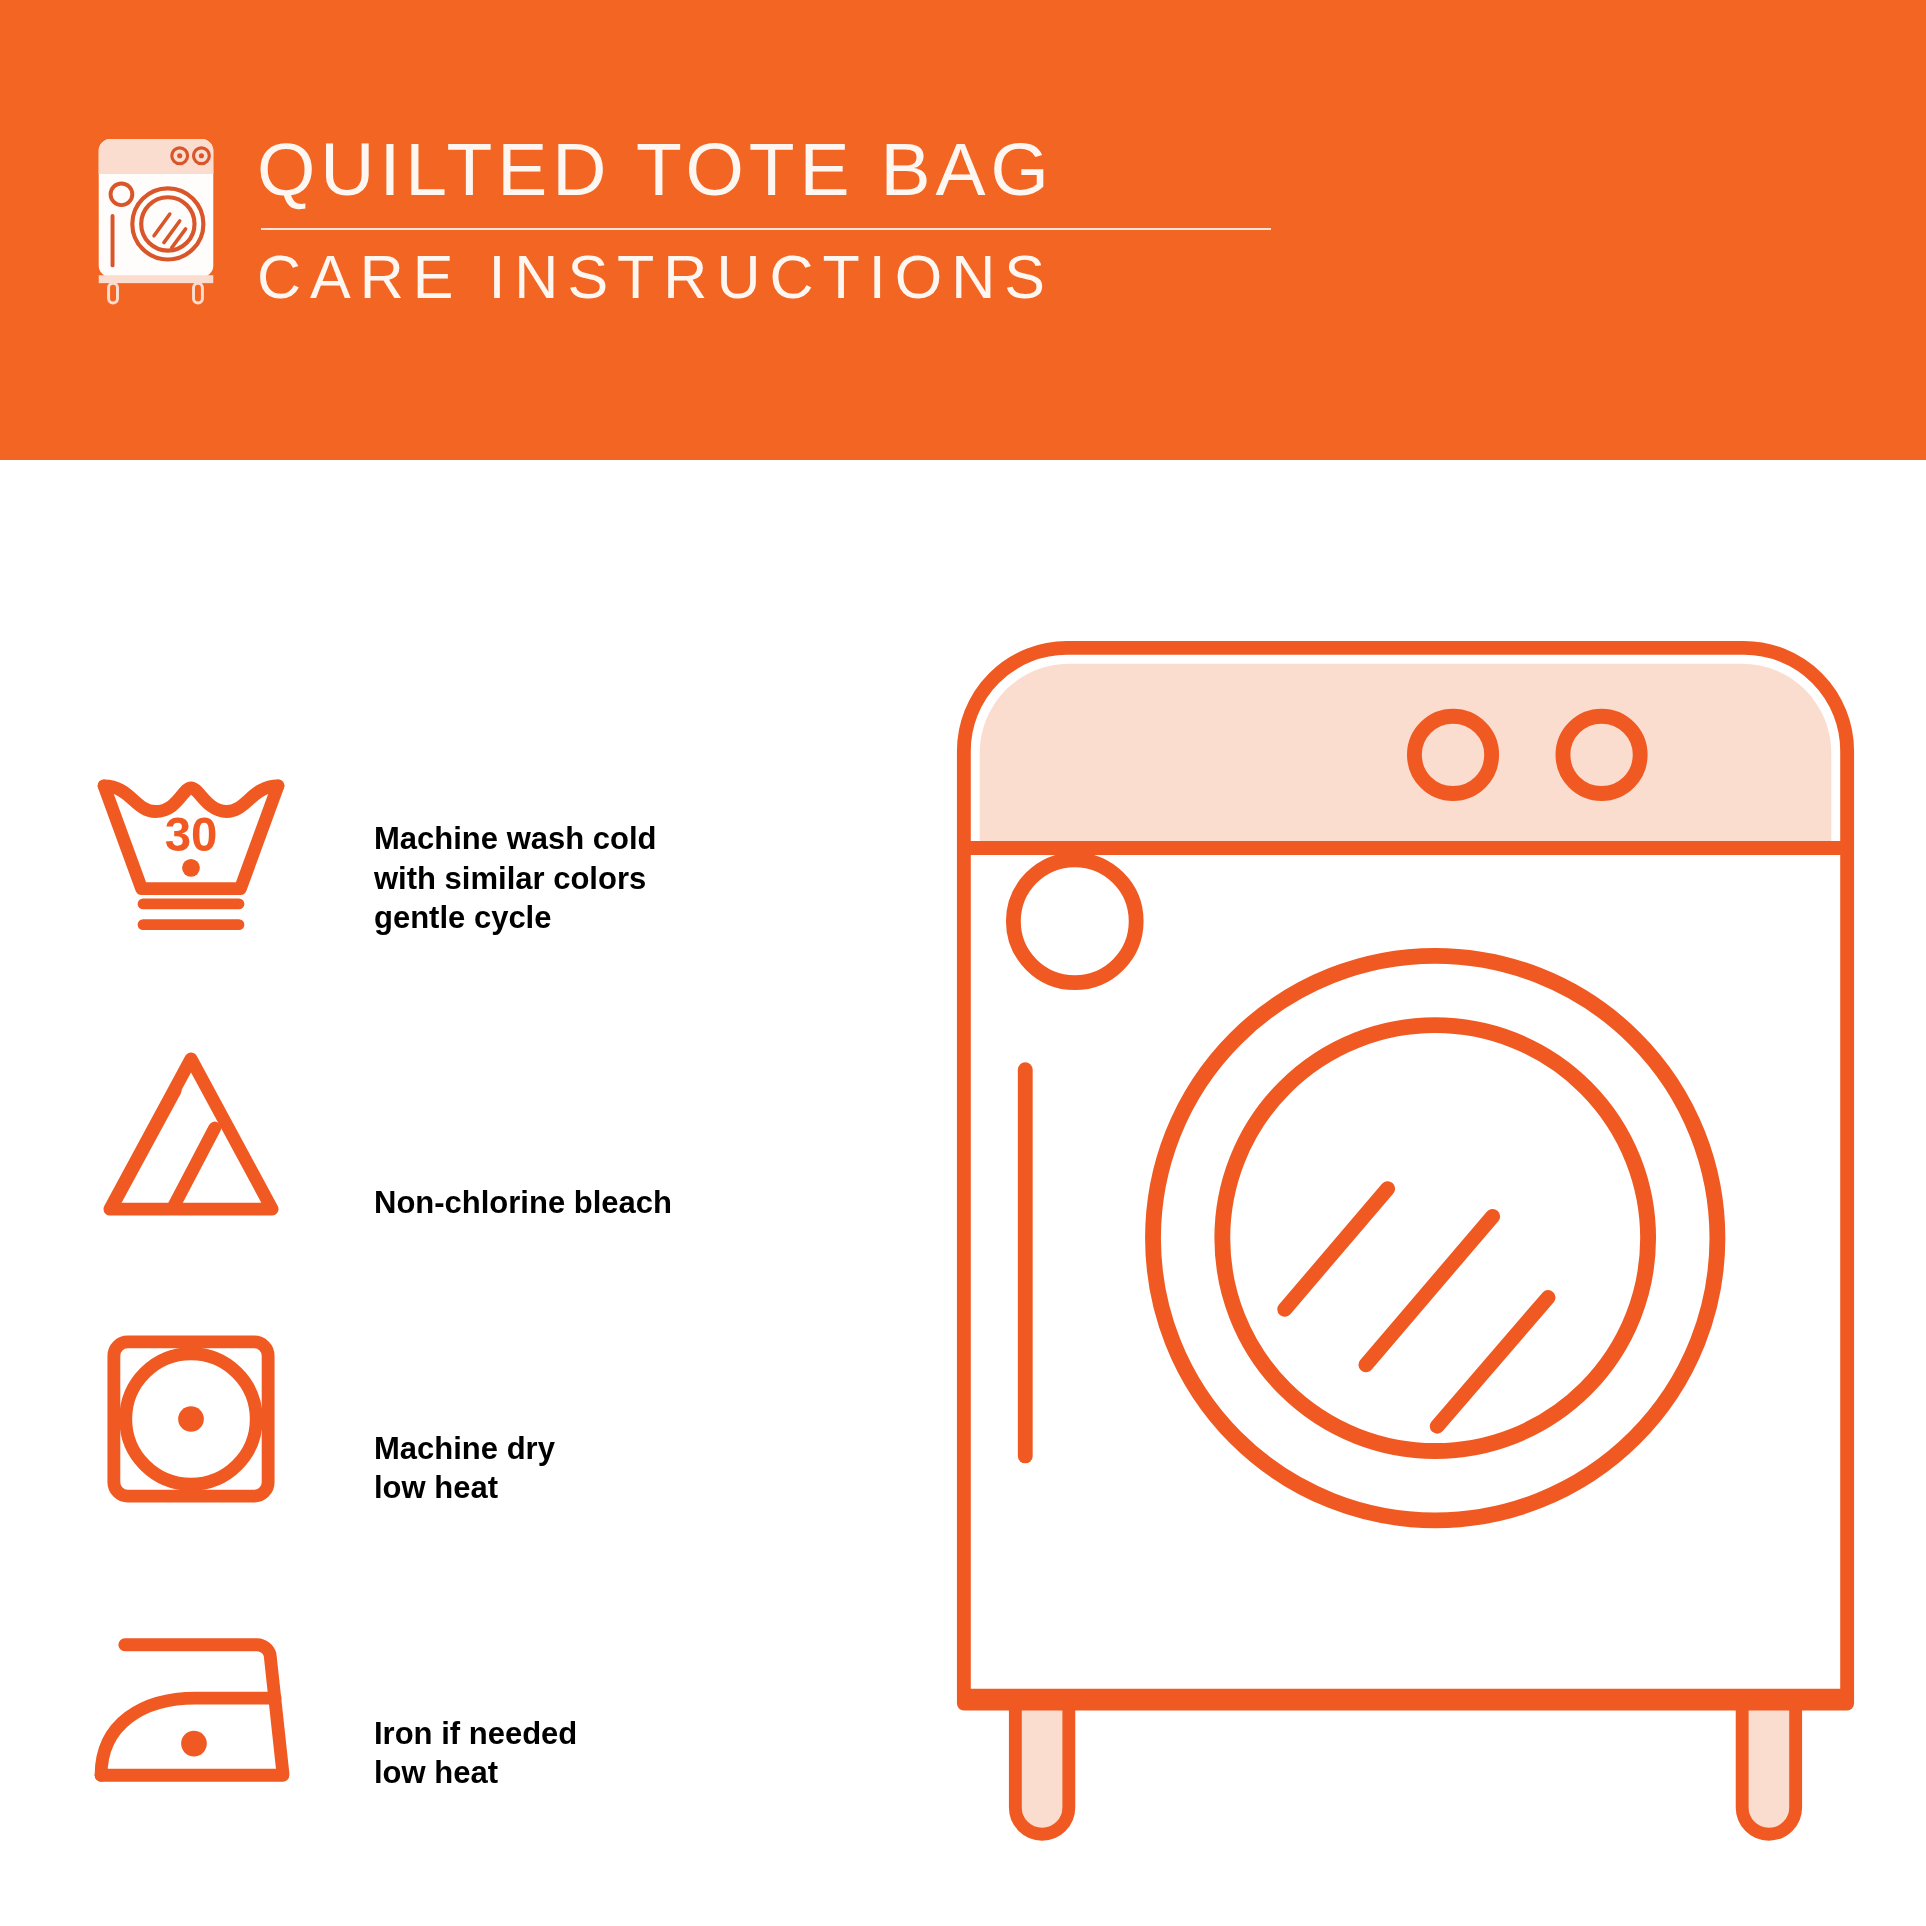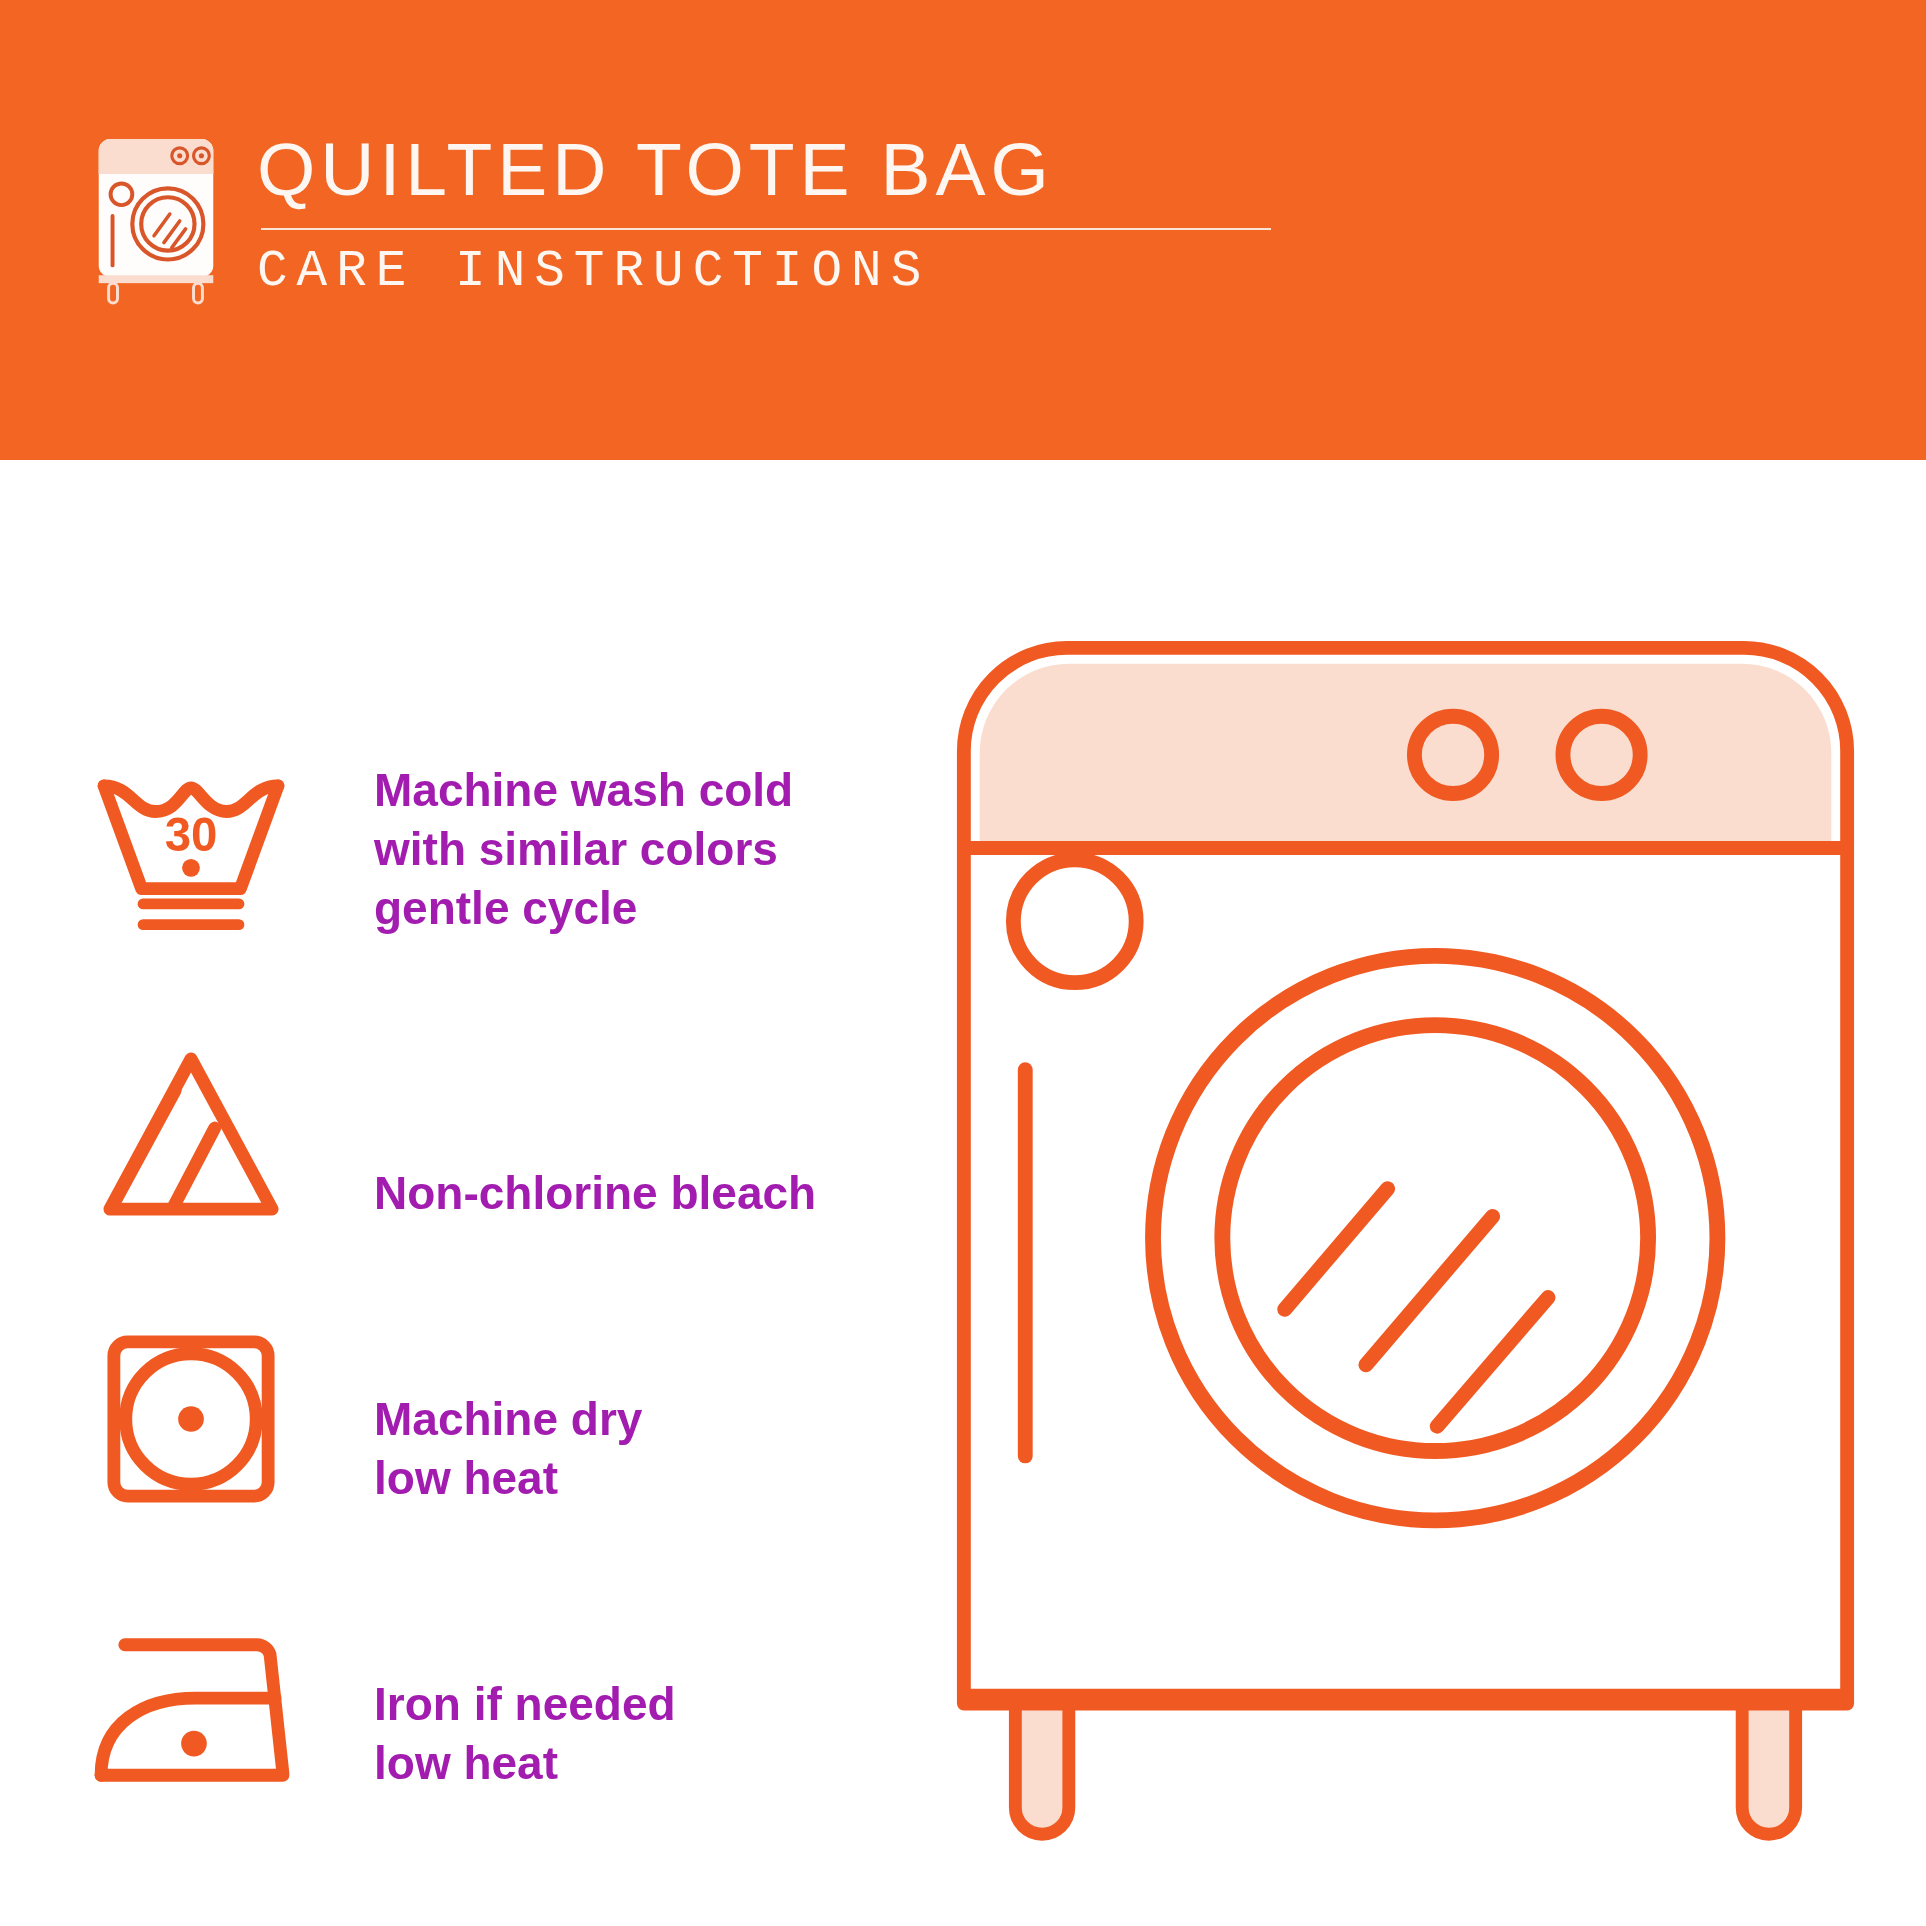--- a/index.html
+++ b/index.html
@@ -49,22 +49,22 @@
     line-height: 1.02;
     white-space: nowrap;
   }
   .title-rule {
     width: 1010px;
     height: 2px;
     background: #FBE3D5;
     margin: 20px 0 16px 4px;
   }
   .title-sub {
-    font-family: Liberation Mono, monospace;
-    font-size: 51px;
+    font-family: Liberation Sans, sans-serif;
+    font-size: 61px;
     font-weight: 400;
     letter-spacing: 9px;
     color: #FDF6F1;
     line-height: 1.02;
     white-space: nowrap;
   }
 
   
   .instructions {
     position: absolute;
@@ -82,24 +82,24 @@
     flex: 0 0 228px;
     display: flex;
     align-items: flex-start;
     justify-content: center;
     padding-top: 6px;
   }
   .instr-text {
     padding-left: 69px;
     padding-top: 16px;
     font-family: "Liberation Sans", sans-serif;
-    font-size: 46px;
+    font-size: 31px;
     font-weight: 700;
     line-height: 1.28;
-    color: #a21caf;
+    color: #000000;
     letter-spacing: 0px;
   }
   .instr-row.row-wash  .instr-text { padding-top: 10px; }
   .instr-row.row-bleach .instr-text { padding-top: 44px; }
   .instr-row.row-dry   .instr-text { padding-top: 48px; }
   .instr-row.row-iron  .instr-text { padding-top: 44px; }
 
   
   .machine {
     position: absolute;

